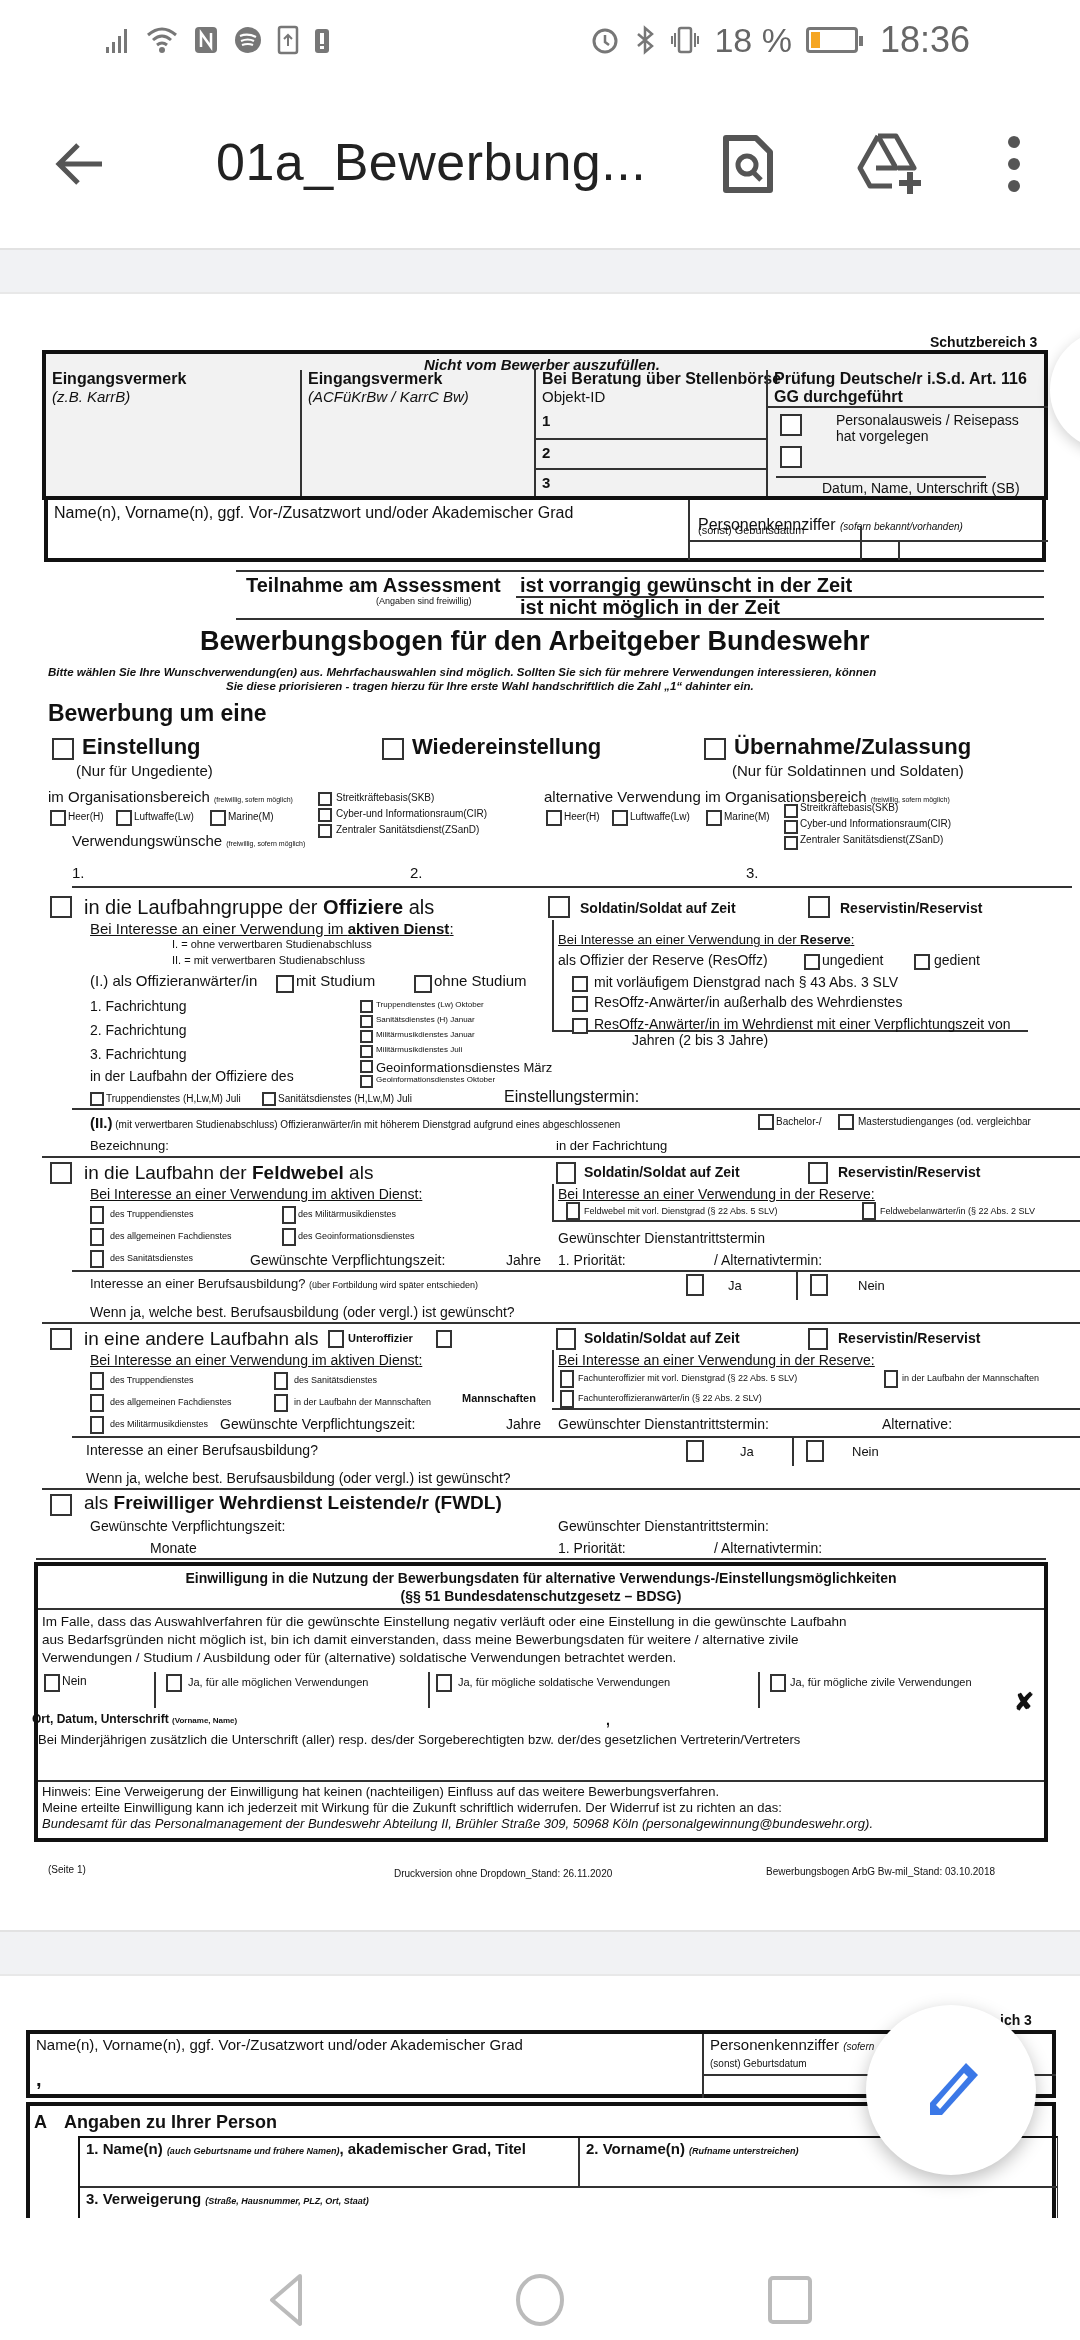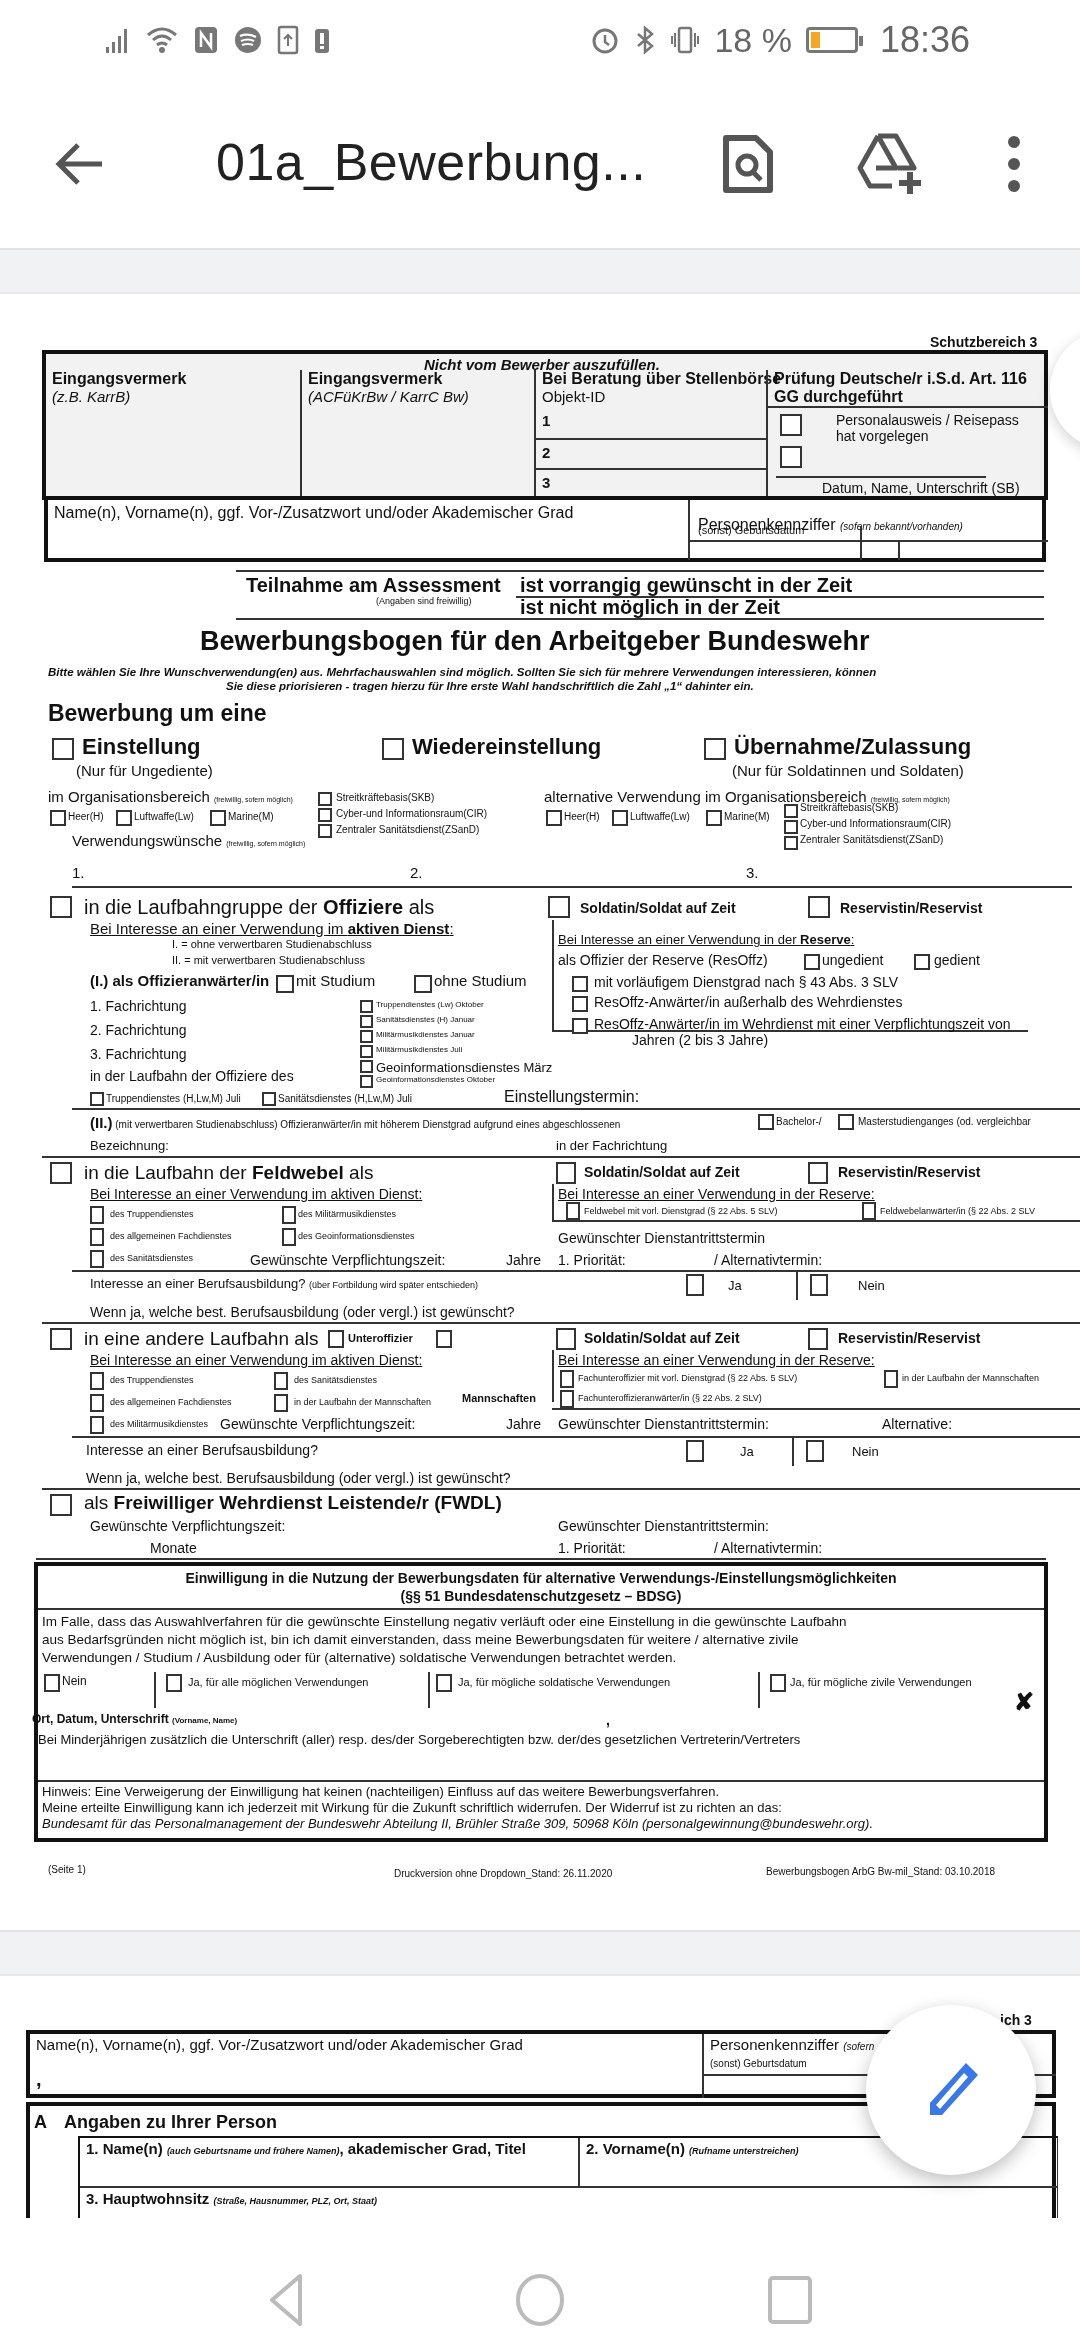--- a/index.html
+++ b/index.html
@@ -200,21 +200,21 @@
   <div class="t" style="left:72px;top:568px;font-size:15px;">1.</div>
   <div class="t" style="left:410px;top:568px;font-size:15px;">2.</div>
   <div class="t" style="left:746px;top:568px;font-size:15px;">3.</div>
   <div class="hl" style="left:72px;top:590px;width:1000px;"></div>
 
   <div class="cb" style="left:50px;top:600px;width:22px;height:22px;"></div>
   <div class="t" style="left:84px;top:600px;font-size:20px;"><span>in die Laufbahngruppe der </span><b>Offiziere</b><span> als</span></div>
   <div class="t u" style="left:90px;top:624px;font-size:15px;"><span>Bei Interesse an einer Verwendung im </span><b>aktiven Dienst</b>:</div>
   <div class="t" style="left:172px;top:642px;font-size:11px;">I. = ohne verwertbaren Studienabschluss</div>
   <div class="t" style="left:172px;top:658px;font-size:11px;">II. = mit verwertbaren Studienabschluss</div>
-  <div class="t" style="left:90px;top:676px;font-size:15px;font-weight:bold;">(I.) als Offizieranwärter/in</div>
+  <div class="t" style="left:90px;top:676px;font-size:15px;">(I.) als Offizieranwärter/in</div>
   <div class="cb" style="left:276px;top:679px;width:18px;height:18px;"></div>
   <div class="t" style="left:296px;top:676px;font-size:15px;">mit Studium</div>
   <div class="cb" style="left:414px;top:679px;width:18px;height:18px;"></div>
   <div class="t" style="left:434px;top:676px;font-size:15px;">ohne Studium</div>
   <div class="t" style="left:90px;top:702px;font-size:14px;">1. Fachrichtung</div>
   <div class="t" style="left:90px;top:726px;font-size:14px;">2. Fachrichtung</div>
   <div class="t" style="left:90px;top:750px;font-size:14px;">3. Fachrichtung</div>
   <div class="t" style="left:90px;top:772px;font-size:14px;text-align:center;">in der Laufbahn der Offiziere des</div>
   <div class="cb" style="left:360px;top:704px;width:13px;height:13px;"></div>
   <div class="t" style="left:376px;top:704px;font-size:8px;">Truppendienstes (Lw) Oktober</div>
@@ -404,21 +404,21 @@
     <div class="hl" style="left:672px;top:40px;width:354px;"></div>
   </div>
   <div class="box thick" style="left:26px;top:124px;width:1030px;height:140px;border-bottom:none;">
     <div class="t b" style="left:4px;top:6px;font-size:18px;">A</div>
     <div class="t b" style="left:34px;top:6px;font-size:18px;">Angaben zu Ihrer Person</div>
     <div class="box" style="left:48px;top:30px;width:980px;height:120px;border-right:1px solid #333;font-weight:bold;">
       <div class="t" style="left:6px;top:2px;font-size:15px;"><b>1.</b> <span>Name(n)</span> <span class="i" style="font-size:9px">(auch Geburtsname und frühere Namen)</span><span>, akademischer Grad, Titel</span></div>
       <div class="vl" style="left:498px;top:0;height:48px;"></div>
       <div class="t" style="left:506px;top:2px;font-size:15px;"><b>2.</b> <span>Vorname(n)</span> <span class="i" style="font-size:9px">(Rufname unterstreichen)</span></div>
       <div class="hl" style="left:0;top:48px;width:978px;"></div>
-      <div class="t" style="left:6px;top:52px;font-size:15px;"><b>3.</b> <span>Hauptwohnsitz</span> <span class="i" style="font-size:9px">(Straße, Hausnummer, PLZ, Ort, Staat)</span></div>
+      <div class="t" style="left:6px;top:52px;font-size:15px;"><b>3.</b> <span>Verweigerung</span> <span class="i" style="font-size:9px">(Straße, Hausnummer, PLZ, Ort, Staat)</span></div>
     </div>
   </div>
 </div>
 
 <div class="fab">
   <svg width="70" height="70" viewBox="0 0 70 70">
       <path d="M50 8l12 12-36 40H14V48z" fill="#3b78e7"></path>
       <path d="M20 50l28-32 4 4-28 32z" fill="#fff"></path>
     </svg>
 </div>

